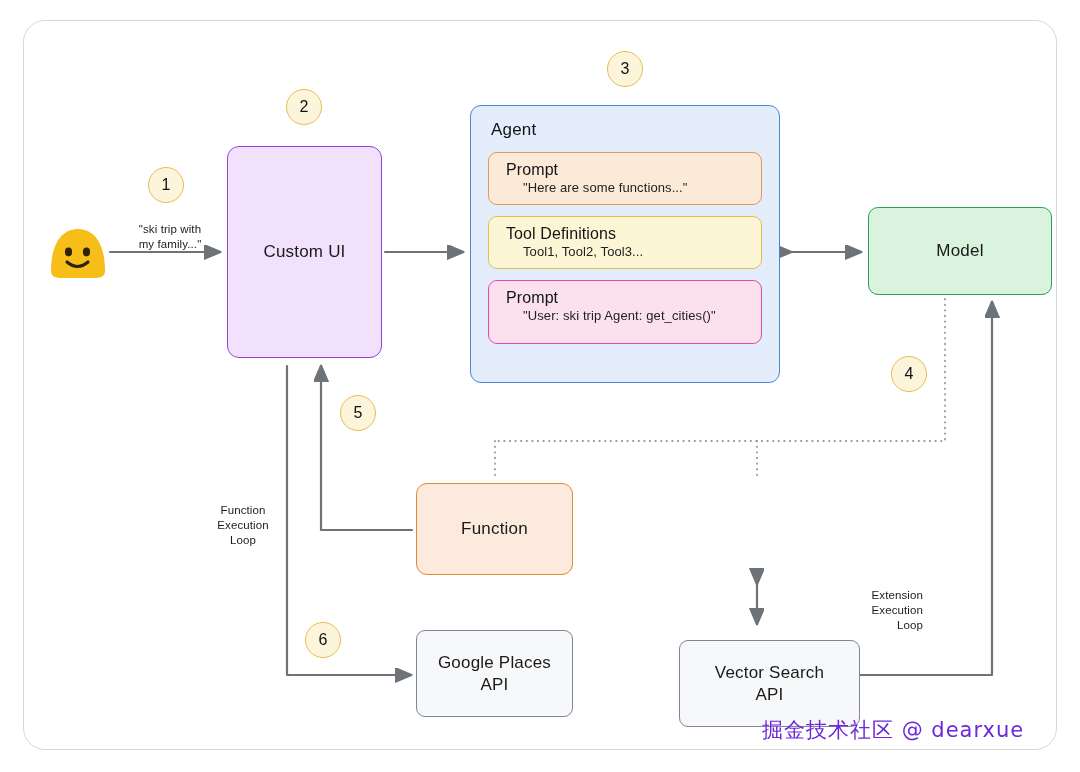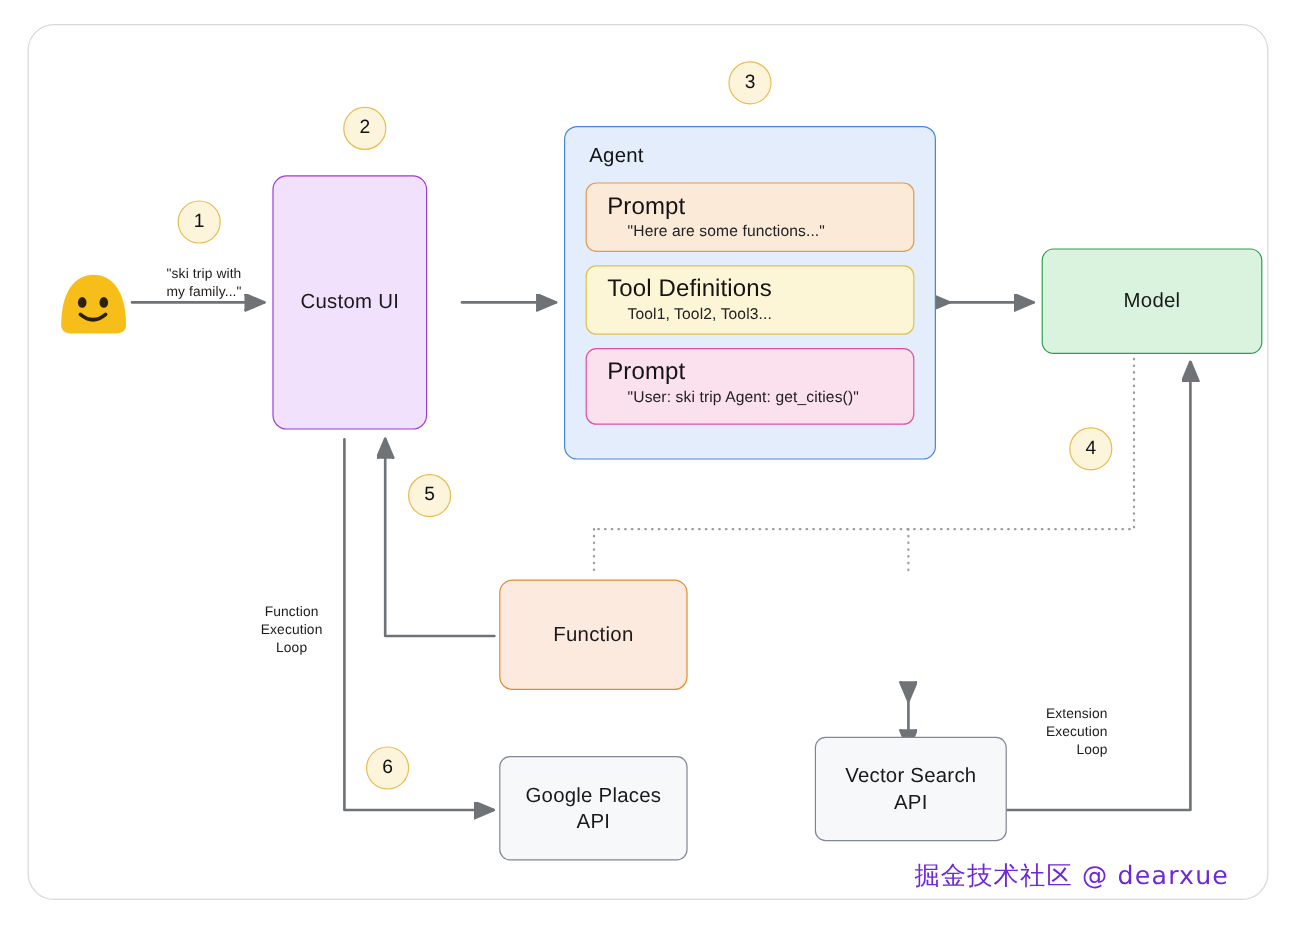--- a/index.html
+++ b/index.html
@@ -50,21 +50,21 @@
   .node-label {
     font-size: 17px;
     color: #1a1a1a;
     letter-spacing: .2px;
     line-height: 1.25;
     white-space: pre-line;
   }
 
   
   #custom-ui {
-    left: 227px; top: 146px; width: 129px; height: 212px;
+    left: 227px; top: 146px; width: 155px; height: 212px;
     background: #f1e1fd;
     border: 1.6px solid #9a3fd6;
     border-radius: 12px;
   }
 
   
   #agent {
     left: 470px; top: 105px; width: 310px; height: 278px;
     background: #e3edfb;
     border: 1.4px solid #4a86d8;
@@ -80,21 +80,21 @@
     letter-spacing: .2px;
   }
   .slot {
     box-sizing: border-box;
     border-radius: 9px;
     padding: 8px 0 9px 17px;
     margin-bottom: 11px;
     text-align: left;
   }
   .slot-title {
-    font-size: 20px;
+    font-size: 16px;
     color: #141414;
     letter-spacing: .1px;
     margin-bottom: 1px;
   }
   .slot-sub {
     font-size: 13px;
     color: #222222;
     letter-spacing: .1px;
     padding-left: 17px;
   }
@@ -129,21 +129,21 @@
   
   #google-places {
     left: 416px; top: 630px; width: 157px; height: 87px;
     background: #f7f8fa;
     border: 1.3px solid #808693;
     border-radius: 9px;
   }
 
   
   #vector-search {
-    left: 679px; top: 614px; width: 160px; height: 87px;
+    left: 679px; top: 640px; width: 181px; height: 87px;
     background: #f7f8fa;
     border: 1.3px solid #808693;
     border-radius: 9px;
   }
 
   
   .badge {
     position: absolute;
     width: 36px; height: 36px;
     border-radius: 50%;

